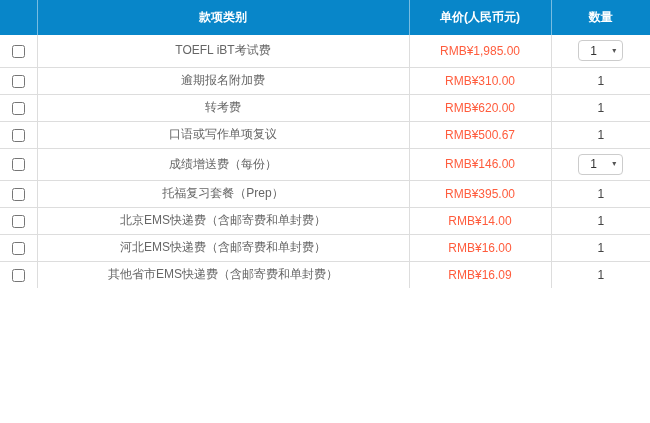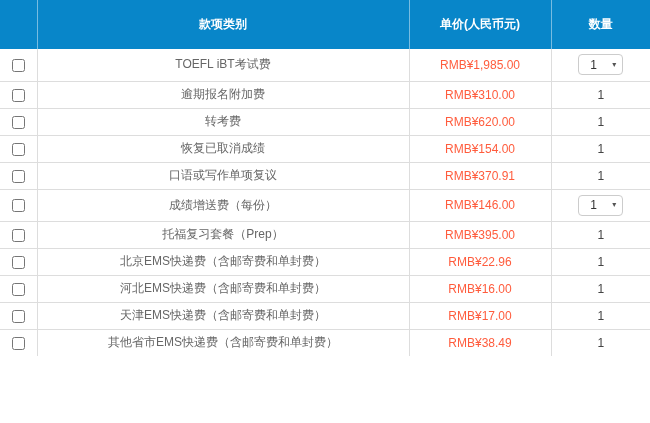--- a/index.html
+++ b/index.html
@@ -24,21 +24,21 @@
     table-layout: fixed;
     width: 650px;
   }
   th {
     background: var(--header-bg);
     color: #ffffff;
     font-weight: bold;
     font-size: 12px;
     height: 25px;
     text-align: center;
-    padding: 16px;
+    padding: 9px;
   }
   th.sep { border-right: 1px solid rgba(255,255,255,0.45); }
   td {
     text-align: center;
     vertical-align: middle;
     padding: 0;
     height: 27px;
     color: var(--cat-text);
   }
   tbody tr + tr td { border-top: 1px solid var(--border); }
@@ -135,45 +135,30 @@
     </td>
     <td class="sep price-cell">
       <span class="price-text">RMB¥620.00</span>
     </td>
     <td class="qty-cell">
       
       <span class="qty-plain">1</span>
     </td>
   </tr>
 
-  <tr>
-    <td class="sep checkbox-cell">
-      <input type="checkbox" style="">
-    </td>
-    <td class="sep cat-cell">
-      <span class="cat-text">恢复已取消成绩</span>
-    </td>
-    <td class="sep price-cell">
-      <span class="price-text">RMB¥154.00</span>
-    </td>
-    <td class="qty-cell">
-      
-      <span class="qty-plain">1</span>
-    </td>
-  </tr>
 
   <tr>
     <td class="sep checkbox-cell">
       <input type="checkbox" style="">
     </td>
     <td class="sep cat-cell">
       <span class="cat-text">口语或写作单项复议</span>
     </td>
     <td class="sep price-cell">
-      <span class="price-text">RMB¥370.91</span>
+      <span class="price-text">RMB¥500.67</span>
     </td>
     <td class="qty-cell">
       
       <span class="qty-plain">1</span>
     </td>
   </tr>
 
 
 
   <tr class="tall">
@@ -213,21 +198,21 @@
   </tr>
 
   <tr>
     <td class="sep checkbox-cell">
       <input type="checkbox" style="">
     </td>
     <td class="sep cat-cell">
       <span class="cat-text">北京EMS快递费（含邮寄费和单封费）</span>
     </td>
     <td class="sep price-cell">
-      <span class="price-text">RMB¥22.96</span>
+      <span class="price-text">RMB¥14.00</span>
     </td>
     <td class="qty-cell">
       
       <span class="qty-plain">1</span>
     </td>
   </tr>
 
   <tr>
     <td class="sep checkbox-cell">
       <input type="checkbox" style="">
@@ -237,45 +222,30 @@
     </td>
     <td class="sep price-cell">
       <span class="price-text">RMB¥16.00</span>
     </td>
     <td class="qty-cell">
       
       <span class="qty-plain">1</span>
     </td>
   </tr>
 
-  <tr>
-    <td class="sep checkbox-cell">
-      <input type="checkbox" style="">
-    </td>
-    <td class="sep cat-cell">
-      <span class="cat-text">天津EMS快递费（含邮寄费和单封费）</span>
-    </td>
-    <td class="sep price-cell">
-      <span class="price-text">RMB¥17.00</span>
-    </td>
-    <td class="qty-cell">
-      
-      <span class="qty-plain">1</span>
-    </td>
-  </tr>
 
   <tr>
     <td class="sep checkbox-cell">
       <input type="checkbox" style="">
     </td>
     <td class="sep cat-cell">
       <span class="cat-text">其他省市EMS快递费（含邮寄费和单封费）</span>
     </td>
     <td class="sep price-cell">
-      <span class="price-text">RMB¥38.49</span>
+      <span class="price-text">RMB¥16.09</span>
     </td>
     <td class="qty-cell">
       
       <span class="qty-plain">1</span>
     </td>
   </tr>
 </tbody>
 </table>
 
 </body></html>

